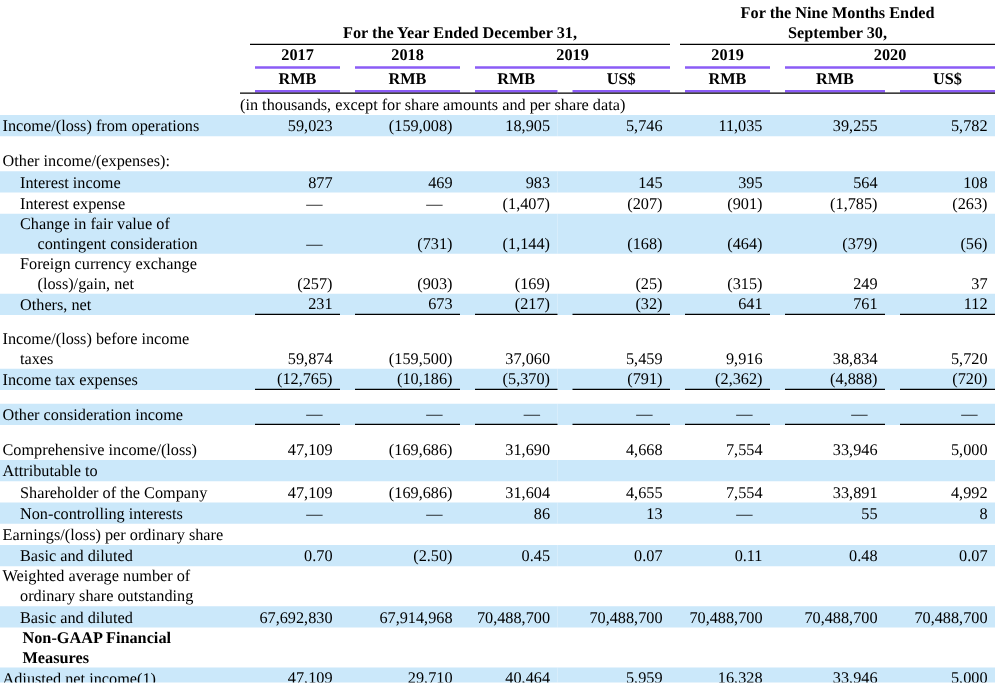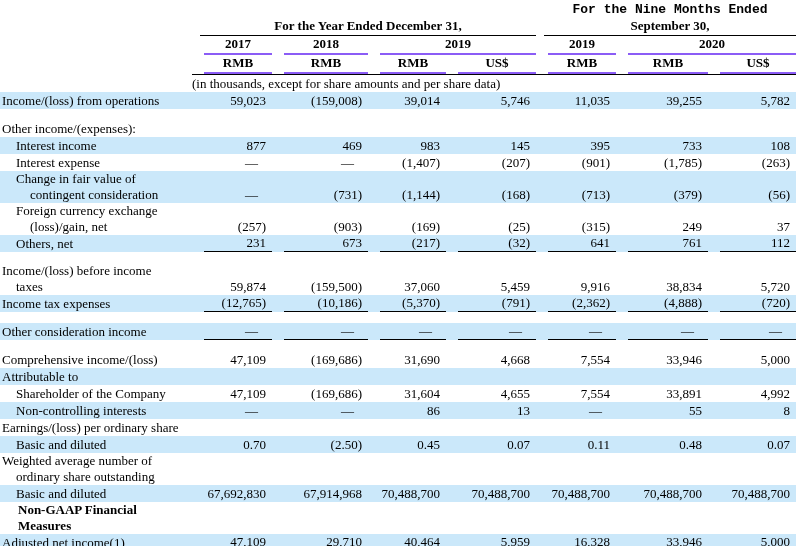--- a/index.html
+++ b/index.html
@@ -7,21 +7,21 @@
   body {
     width: 804px; height: 546px; overflow: hidden;
     font-family: "Liberation Serif", "DejaVu Serif", serif;
     color: #000;
   }
   .page { padding: 2px 0 0 0; }
   table { border-collapse: collapse; table-layout: fixed; width: 796px; }
   td { padding: 0; vertical-align: bottom; font-size: 13px; line-height: 16px; }
   
   thead td { font-weight: bold; }
-  tr.h1 td { height: 14px; font-family: Liberation Mono, monospace; }
+  tr.h1 td { height: 14px; }
   tr.h2 td { height: 15px; }
   tr.h3 td { height: 17px; }
   tr.h4 td { height: 17px; }
   .gh  { margin-left: 8px; text-align: center; }
   .grp { margin-left: 8px; text-align: center; border-bottom: 1px solid #000; padding-bottom: 1px; }
   .seg { margin-left: 12px; text-align: center; border-bottom: 2px solid #8b5cf6; padding-bottom: 1px; }
   .notetd { border-top: 1px solid #000; height: 16px; }
   .note { text-align: left; padding-right: 190px; padding-top: 1px; font-weight: normal; }
   
   tr.datarow td { height: 17px; }
@@ -123,21 +123,21 @@
           <td class="lblcell">
             <div class="ind0">Income/(loss) from operations</div>
           </td>
           <td class="num">
             <div class="cell">59,023</div>
           </td>
           <td class="num">
             <div class="cell">(159,008)</div>
           </td>
           <td class="num">
-            <div class="cell">39,014</div>
+            <div class="cell">18,905</div>
           </td>
           <td class="num">
             <div class="cell">5,746</div>
           </td>
           <td class="num">
             <div class="cell">11,035</div>
           </td>
           <td class="num">
             <div class="cell">39,255</div>
           </td>
@@ -187,21 +187,21 @@
           <td class="num">
             <div class="cell">983</div>
           </td>
           <td class="num">
             <div class="cell">145</div>
           </td>
           <td class="num">
             <div class="cell">395</div>
           </td>
           <td class="num">
-            <div class="cell">733</div>
+            <div class="cell">564</div>
           </td>
           <td class="num">
             <div class="cell">108</div>
           </td>
         </tr>
         <tr class="datarow">
           <td class="lblcell">
             <div class="ind1">Interest expense</div>
           </td>
           <td class="num">
@@ -237,21 +237,21 @@
           <td class="num">
             <div class="cell">(731)</div>
           </td>
           <td class="num">
             <div class="cell">(1,144)</div>
           </td>
           <td class="num">
             <div class="cell">(168)</div>
           </td>
           <td class="num">
-            <div class="cell">(713)</div>
+            <div class="cell">(464)</div>
           </td>
           <td class="num">
             <div class="cell">(379)</div>
           </td>
           <td class="num">
             <div class="cell">(56)</div>
           </td>
         </tr>
         <tr class="datarow">
           <td class="lblcell">

